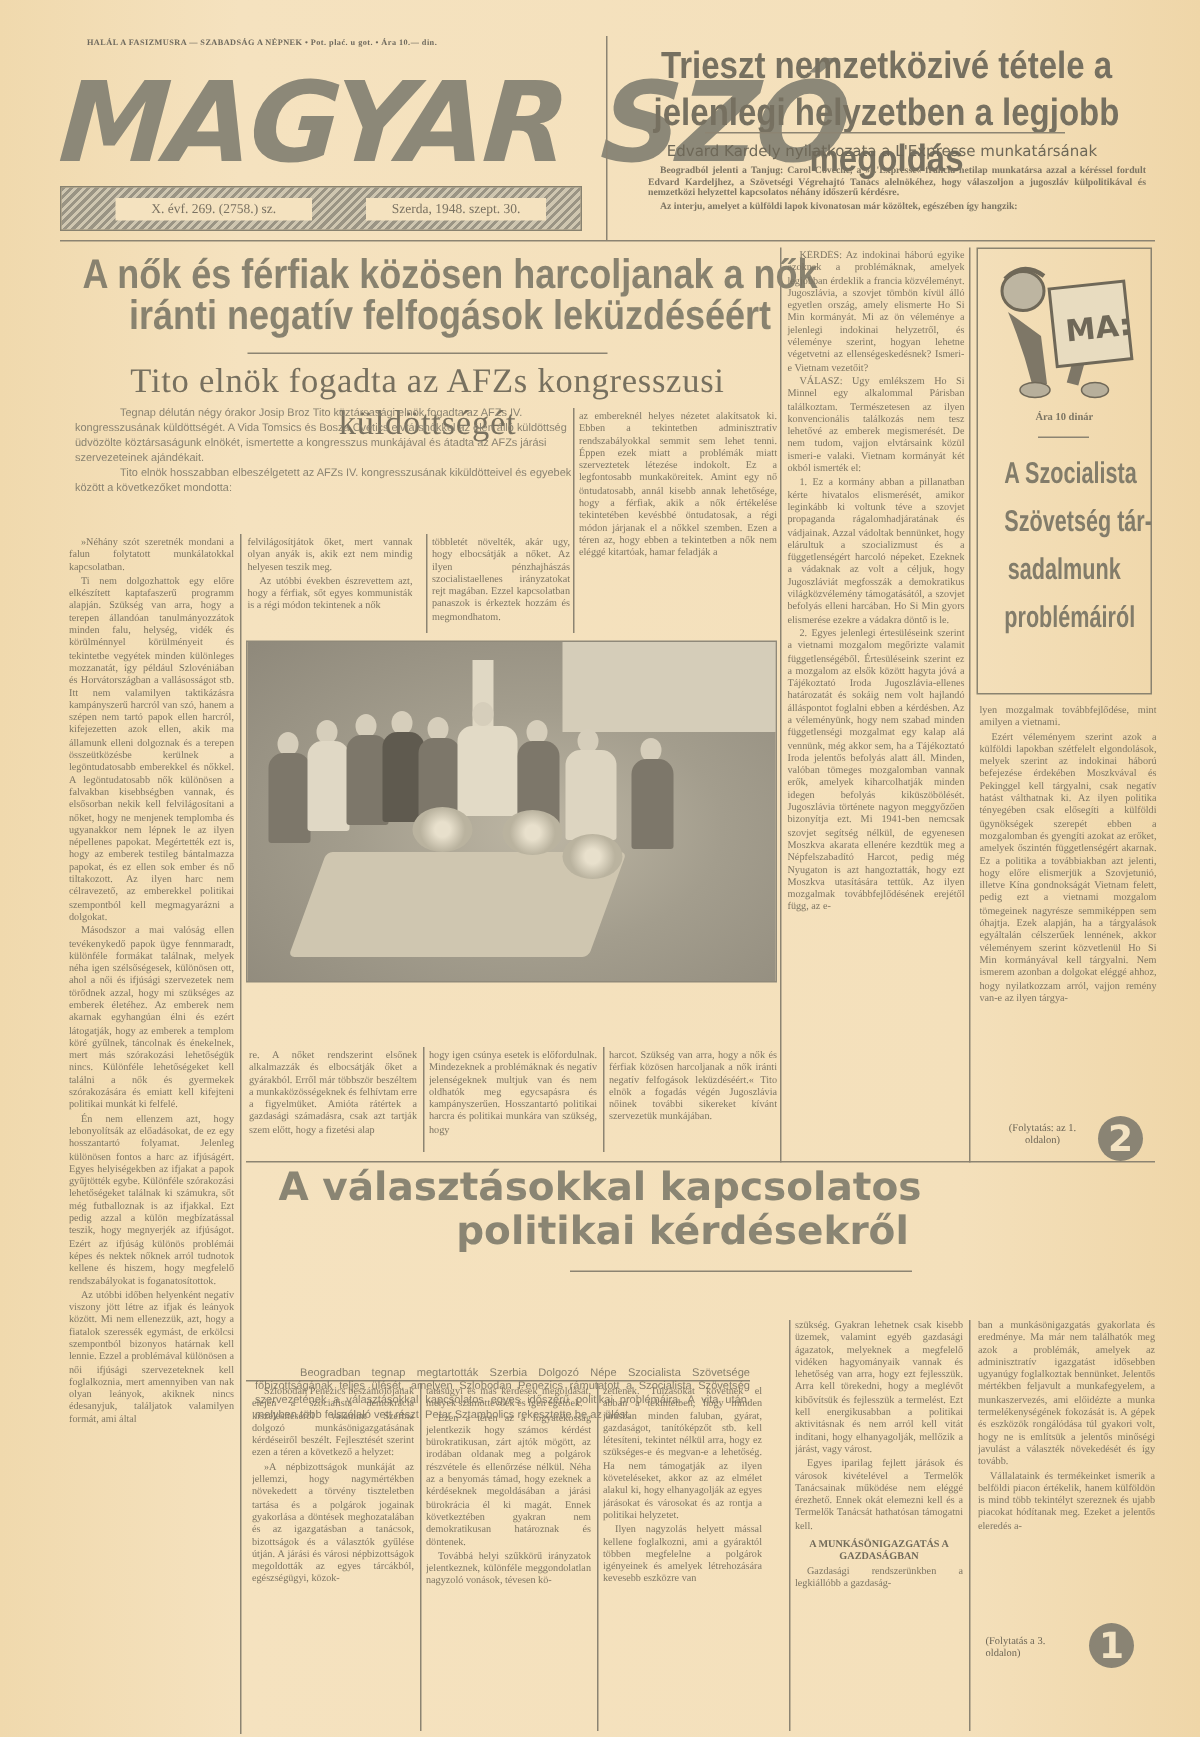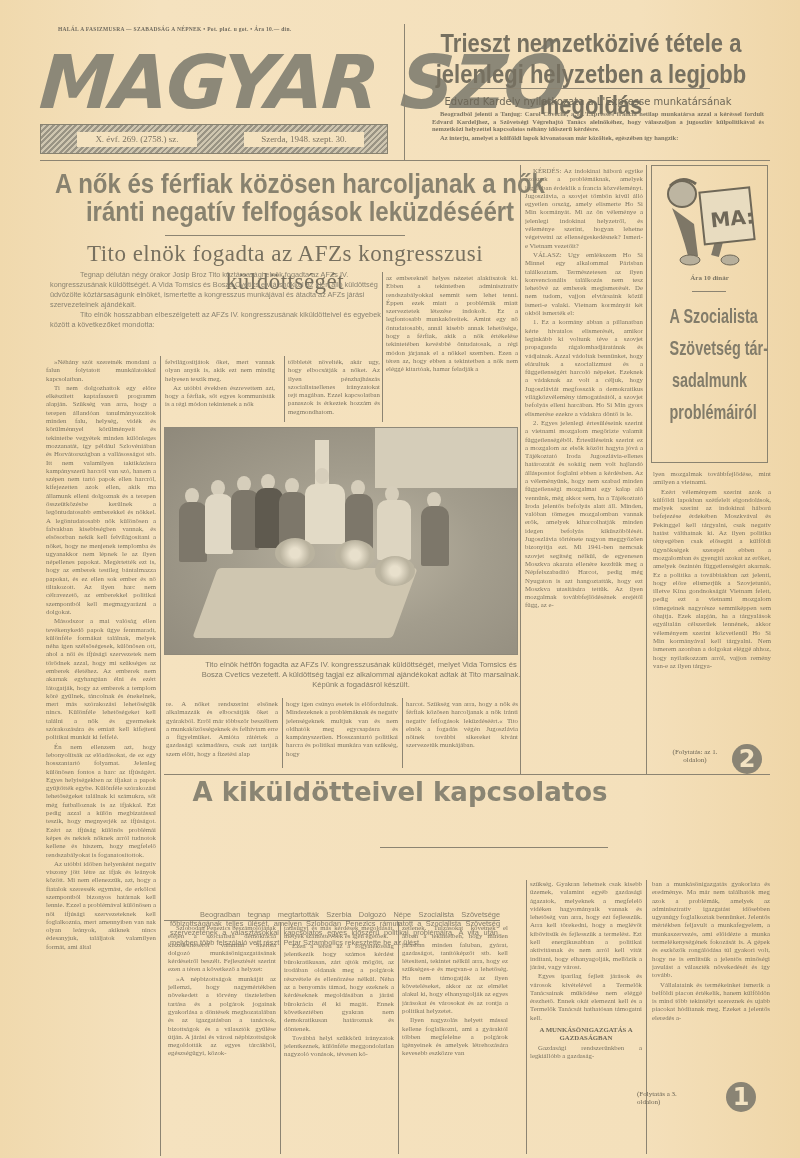--- a/index.html
+++ b/index.html
@@ -16,21 +16,21 @@
   .txt { font-family: "Liberation Serif", serif; font-size: 6.8px; line-height: 8.3px; color: #7c7462; text-align: justify; overflow: hidden; }
   .txt p { text-indent: 8px; margin-bottom: 1px; }
   .vrule { position: absolute; width: 1px; background: #8c8472; }
   .hrule { position: absolute; height: 1px; background: #8c8472; }
 
   
   .motto { left: 58px; top: 26px; width: 340px; font-size: 5.5px; letter-spacing: 0.3px; color: #6f6a5e; font-weight: bold; white-space: nowrap; }
   .logo { left: 40px; top: 42px; width: 360px; height: 80px; font-family: "DejaVu Sans", sans-serif; font-weight: bold; font-size: 74px; line-height: 80px; color: #8c8878; letter-spacing: -2px; font-style: italic; transform: skewX(-4deg); white-space: nowrap; }
   .dateband { left: 40px; top: 124px; width: 348px; height: 30px; background: repeating-linear-gradient(135deg, #9a9484 0 2px, #cfc6b0 2px 4px); border: 1px solid #888270; }
   .dateband .box { position: absolute; top: 7px; height: 15px; background: #f4e2bf; font-size: 9px; line-height: 15px; text-align: center; color: #7a7262; }
-  .db1 { left: 36px; width: 120px; }
+  .db1 { left: 36px; width: 131px; }
   .db2 { left: 203px; width: 120px; }
 
   
   .trieszt-h { left: 410px; top: 28px; width: 362px; font-family: "Liberation Sans", sans-serif; font-weight: bold; font-size: 22px; line-height: 27px; color: #767060; text-align: center; transform: scaleY(1.15); transform-origin: top; }
   .trieszt-sub { left: 418px; top: 96px; width: 340px; font-family: "DejaVu Sans", sans-serif; font-size: 10px; color: #6e6858; text-align: center; }
   .trieszt-lead { left: 432px; top: 110px; width: 332px; font-size: 6.5px; line-height: 7.6px; color: #7d7563; font-weight: bold; }
 
   
   .women-h { left: 40px; top: 170px; width: 520px; font-family: "Liberation Sans", sans-serif; font-weight: bold; font-size: 24px; line-height: 24px; color: #88826f; text-align: center; transform: scaleY(1.15); transform-origin: top; }
   .tito-h { left: 40px; top: 240px; width: 490px; font-family: "Liberation Serif", serif; font-size: 23px; line-height: 28px; color: #77705f; text-align: center; letter-spacing: 0.5px; }
@@ -173,32 +173,32 @@
       <div class="body" style="left:180px; top:66px;"></div>
     <div class="head" style="left:220px; top:58px;"></div>
       <div class="body" style="left:212px; top:72px; width:34px; background:#ddd5c1;"></div>
     <div class="head" style="left:262px; top:64px;"></div>
       <div class="body" style="left:256px; top:78px;"></div>
     <div class="table"></div>
     <div class="flowers" style="left:170px; top:112px;"></div>
     <div class="flowers" style="left:210px; top:128px;"></div>
     <div class="flowers" style="left:110px; top:110px;"></div>
   </div>
-  <div class="abs caption">Tito elnök hétfőn fogadta az AFZs IV. kongresszusának küldöttségét, melyet Vida Tomsics és Bosza Cvetics vezetett. A küldöttség tagjai ez alkalommal ajándékokat adtak át Tito marsalnak. Képünk a fogadásról készült.</div>
 
   <div class="abs txt" style="left:166px; top:700px; width:112px; height:68px;">re. A nőket rendszerint elsőnek alkalmazzák és elbocsátják őket a gyárakból. Erről már többször beszéltem a munkaközösségeknek és felhívtam erre a figyelmüket. Amióta rátértek a gazdasági számadásra, csak azt tartják szem előtt, hogy a fizetési alap</div>
   <div class="vrule" style="left:282px; top:698px; height:70px;"></div>
   <div class="abs txt" style="left:286px; top:700px; width:112px; height:68px;">hogy igen csúnya esetek is előfordulnak. Mindezeknek a problémáknak és negatív jelenségeknek multjuk van és nem oldhatók meg egycsapásra és kampányszerűen. Hosszantartó politikai harcra és politikai munkára van szükség, hogy</div>
   <div class="vrule" style="left:402px; top:698px; height:70px;"></div>
   <div class="abs txt" style="left:406px; top:700px; width:112px; height:68px;">harcot. Szükség van arra, hogy a nők és férfiak közösen harcoljanak a nők iránti negatív felfogások leküzdéséért.« Tito elnök a fogadás végén Jugoszlávia nőinek további sikereket kívánt szervezetük munkájában.</div>
 
   <div class="hrule" style="left:164px; top:774px; width:606px;"></div>
 
   <div class="abs elect-h">
-    <div>A kiküldötteivel kapcsolatos</div>
+    <div>A választásokkal kapcsolatos</div>
+    <div style="padding-left:110px;">politikai kérdésekről</div>
   </div>
   <div class="hrule" style="left:380px; top:847px; width:228px;"></div>
   <div class="abs elect-lead">
     <p>Beogradban tegnap megtartották Szerbia Dolgozó Népe Szocialista Szövetsége főbizottságának teljes ülését, amelyen Szlobodan Penezics rámutatott a Szocialista Szövetség szervezetének a választásokkal kapcsolatos egyes időszerű politikai problémáira. A vita után, melyben több felszólaló vett részt, Petar Sztambolics rekesztette be az ülést.</p>
   </div>
   <div class="hrule" style="left:164px; top:920px; width:336px;"></div>
 
   <div class="abs txt" style="left:168px; top:924px; width:108px; height:230px;">
     <p>Szlobodan Penezics beszámolójának elején a szocialista demokrácia kiszélesítéséről valamint Szerbia dolgozó munkásönigazgatásának kérdéseiről beszélt. Fejlesztését szerint ezen a téren a következő a helyzet:</p>
     <p>»A népbizottságok munkáját az jellemzi, hogy nagymértékben növekedett a törvény tiszteletben tartása és a polgárok jogainak gyakorlása a döntések meghozatalában és az igazgatásban a tanácsok, bizottságok és a választók gyűlése útján. A járási és városi népbizottságok megoldották az egyes tárcákból, egészségügyi, közok-</p>
@@ -219,16 +219,16 @@
     <p style="text-indent:0">szükség. Gyakran lehetnek csak kisebb üzemek, valamint egyéb gazdasági ágazatok, melyeknek a megfelelő vidéken hagyományaik vannak és lehetőség van arra, hogy ezt fejlesszük. Arra kell törekedni, hogy a meglévőt kibővítsük és fejlesszük a termelést. Ezt kell energikusabban a politikai aktivitásnak és nem arról kell vitát indítani, hogy elhanyagolják, mellőzik a járást, vagy várost.</p>
     <p>Egyes iparilag fejlett járások és városok kivételével a Termelők Tanácsainak működése nem eléggé érezhető. Ennek okát elemezni kell és a Termelők Tanácsát hathatósan támogatni kell.</p>
     <p class="subhead">A MUNKÁSÖNIGAZGATÁS A GAZDASÁGBAN</p>
     <p>Gazdasági rendszerünkben a legkiállóbb a gazdaság-</p>
   </div>
   <div class="vrule" style="left:646px; top:880px; height:274px;"></div>
   <div class="abs txt" style="left:652px; top:880px; width:118px; height:204px;">
     <p style="text-indent:0">ban a munkásönigazgatás gyakorlata és eredménye. Ma már nem találhatók meg azok a problémák, amelyek az adminisztratív igazgatást idősebben ugyanúgy foglalkoztak bennünket. Jelentős mértékben feljavult a munkafegyelem, a munkaszervezés, ami előidézte a munka termelékenységének fokozását is. A gépek és eszközök rongálódása túl gyakori volt, hogy ne is említsük a jelentős minőségi javulást a választék növekedését és így tovább.</p>
     <p>Vállalataink és termékeinket ismerik a belföldi piacon értékelik, hanem külföldön is mind több tekintélyt szereznek és ujabb piacokat hódítanak meg. Ezeket a jelentős eleredés a-</p>
   </div>
-  <div class="abs cont" style="left:637px; top:1090px; width:60px;">(Folytatás a 3. oldalon)</div>
+  <div class="abs cont" style="left:657px; top:1090px; width:60px;">(Folytatás a 3. oldalon)</div>
   <div class="pg-circle" style="left:726px; top:1082px;">1</div>
 
 </div>
 
 </body></html>

